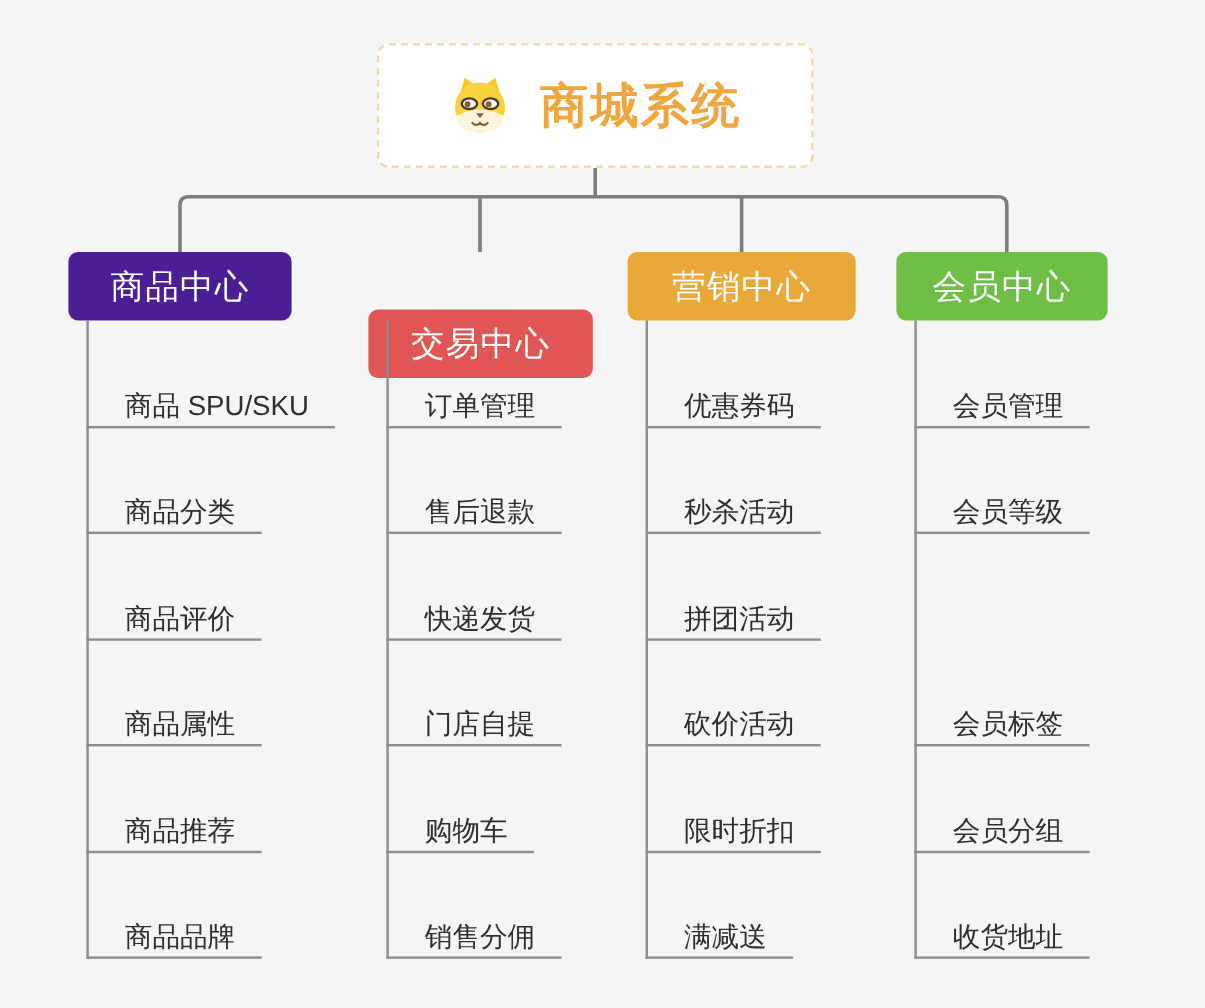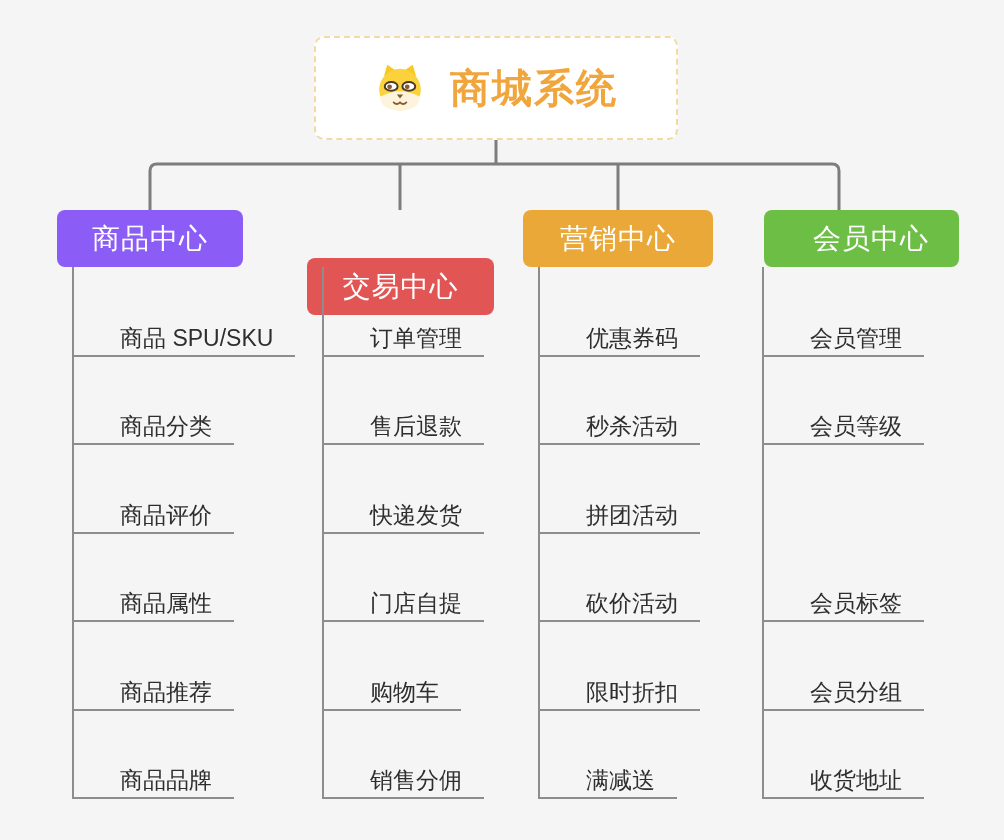--- a/index.html
+++ b/index.html
@@ -33,38 +33,38 @@
   .branch{
     position:absolute;top:210px;height:57px;
     border-radius:8px;
     color:#ffffff;
     font-size:28px;letter-spacing:1px;
     display:flex;align-items:center;justify-content:center;
   }
   .branch-0{left:57px;width:186px;}
   .branch-1{left:307px;width:187px;margin-top:48px;}
   .branch-2{left:523px;width:190px;}
-  .branch-3{left:764px;width:176px;padding-left:19px;}
+  .branch-3{left:747px;width:176px;}
 
   
   .col{
     position:absolute;top:267px;width:260px;height:540px;
   }
   .col-0{left:72px;}
   .col-1{left:322px;}
   .col-2{left:538px;}
   .col-3{left:762px;}
   .stem{
     position:absolute;left:0;top:0;width:2px;height:532px;
     background:#8d8d8d;
   }
   .leaf{
     position:absolute;left:0;
     height:34px;
-    padding:0 22px 4px 48px;
+    padding:0 22px 4px 32px;
     border-bottom:2px solid #8d8d8d;
     display:flex;align-items:flex-end;
     font-size:23px;line-height:1.15;
     color:#2e2e2e;
     white-space:nowrap;
   }
   .leaf-0{top:50px;}
   .leaf-1{top:138px;}
   .leaf-2{top:227px;}
   .leaf-3{top:315px;}
@@ -92,21 +92,21 @@
       <ellipse cx="21" cy="28" rx="8" ry="5.5" fill="#ffffff" stroke="#4a3a28" stroke-width="2.5"></ellipse>
       <ellipse cx="43" cy="28" rx="8" ry="5.5" fill="#ffffff" stroke="#4a3a28" stroke-width="2.5"></ellipse>
       <circle cx="19" cy="28.5" r="3" fill="#8a5a2b"></circle>
       <circle cx="41" cy="28.5" r="3" fill="#8a5a2b"></circle>
       <path d="M28 38 H36 L32 43 Z" fill="#8a5a2b"></path>
       <path d="M24 48 Q28 52 32 48 Q36 52 40 48" stroke="#8a5a2b" stroke-width="2.2" fill="none" stroke-linecap="round"></path>
     </svg>
     <span class="root-label" style="color: rgb(240, 166, 60);">商城系统</span>
   </div>
 
-  <div class="branch branch-0" style="background: #8b5cf6;">
+  <div class="branch branch-0" style="background: #4c1d95;">
     <span>商品中心</span>
   </div>
   <div class="branch branch-1" style="background: rgb(225, 86, 84);">
     <span>交易中心</span>
   </div>
   <div class="branch branch-2" style="background: rgb(234, 168, 56);">
     <span>营销中心</span>
   </div>
   <div class="branch branch-3" style="background: rgb(109, 190, 69);">
     <span>会员中心</span>

